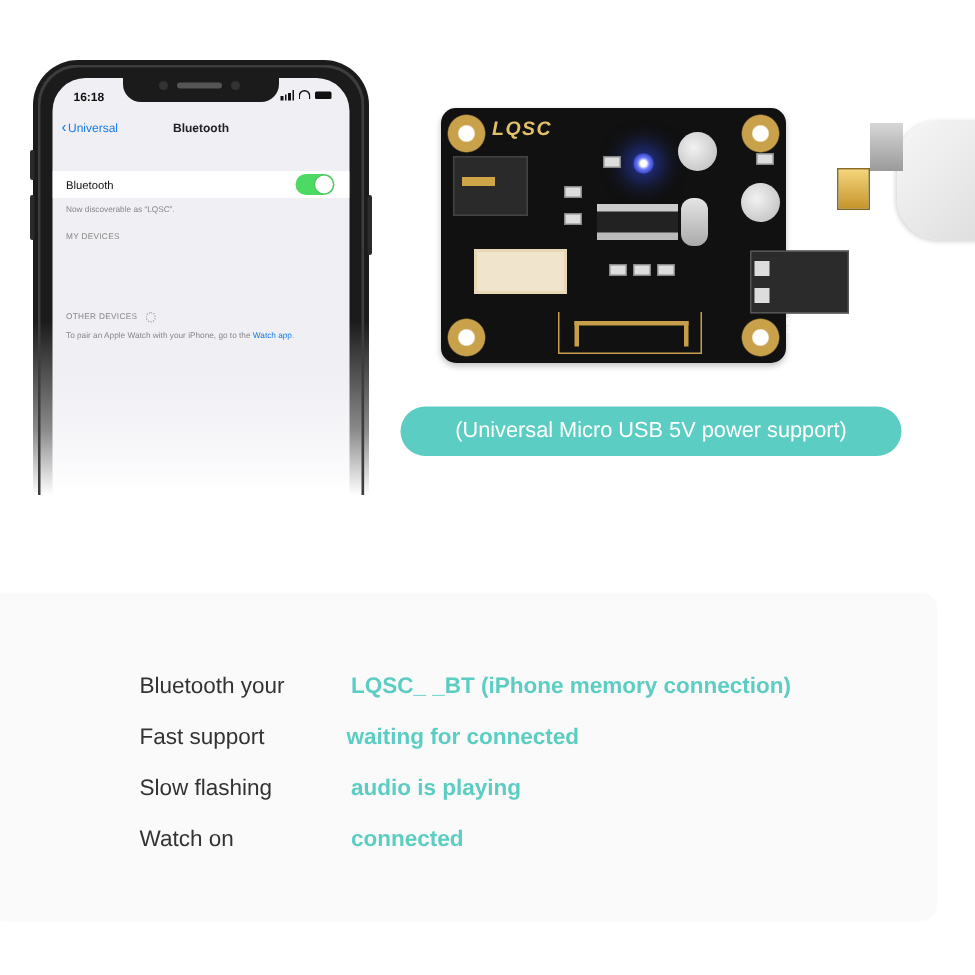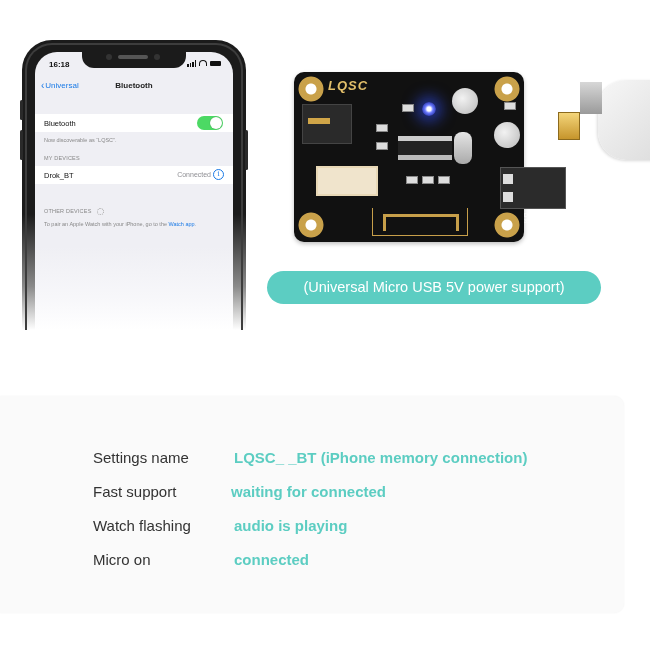--- a/index.html
+++ b/index.html
@@ -136,25 +136,20 @@
 
     <div class="row" style="top:62px;">
       <span class="row-label">Bluetooth</span>
       <div class="toggle">
         <div class="knob"></div>
       </div>
     </div>
     <div class="foot-note" style="top:85px;">Now discoverable as “LQSC”.</div>
 
     <div class="section-head" style="top:103px;">MY DEVICES</div>
-    <div class="row" style="top:114px;">
-      <span class="row-label">Drok_BT</span>
-      <span class="conn">Connected</span>
-      <span class="info-icon">i</span>
-    </div>
 
     <div class="section-head" style="top:156px;">
       <span>OTHER DEVICES</span>
       <span class="spinner"></span>
     </div>
     <div class="pair-text" style="top:168px;">
       <span>To pair an Apple Watch with your iPhone, go to the </span><span class="link">Watch app</span><span>.</span>
     </div>
   </div>
 </div>
@@ -190,28 +185,28 @@
     <div class="nub" style="top:24px;"></div>
   </div>
   <div class="board-label" style="left:230px; top:140px;">DC5-35V</div>
   <div class="comp antenna"></div>
 </div>
 
 <div class="pill">(Universal Micro USB 5V power support)</div>
 
 <div class="panel">
   <div class="info-row" style="top:53px;">
-    <span class="info-label">Settings name</span>
+    <span class="info-label">Bluetooth your</span>
     <span class="info-value" style="left:141px;">LQSC_ _BT (iPhone memory connection)</span>
   </div>
   <div class="info-row" style="top:87px;">
     <span class="info-label">Fast support</span>
     <span class="info-value" style="left:138px;">waiting for connected</span>
   </div>
   <div class="info-row" style="top:121px;">
-    <span class="info-label">Watch flashing</span>
+    <span class="info-label">Slow flashing</span>
     <span class="info-value" style="left:141px;">audio is playing</span>
   </div>
   <div class="info-row" style="top:155px;">
-    <span class="info-label">Micro on</span>
+    <span class="info-label">Watch on</span>
     <span class="info-value" style="left:141px;">connected</span>
   </div>
 </div>
 
 </body></html>

